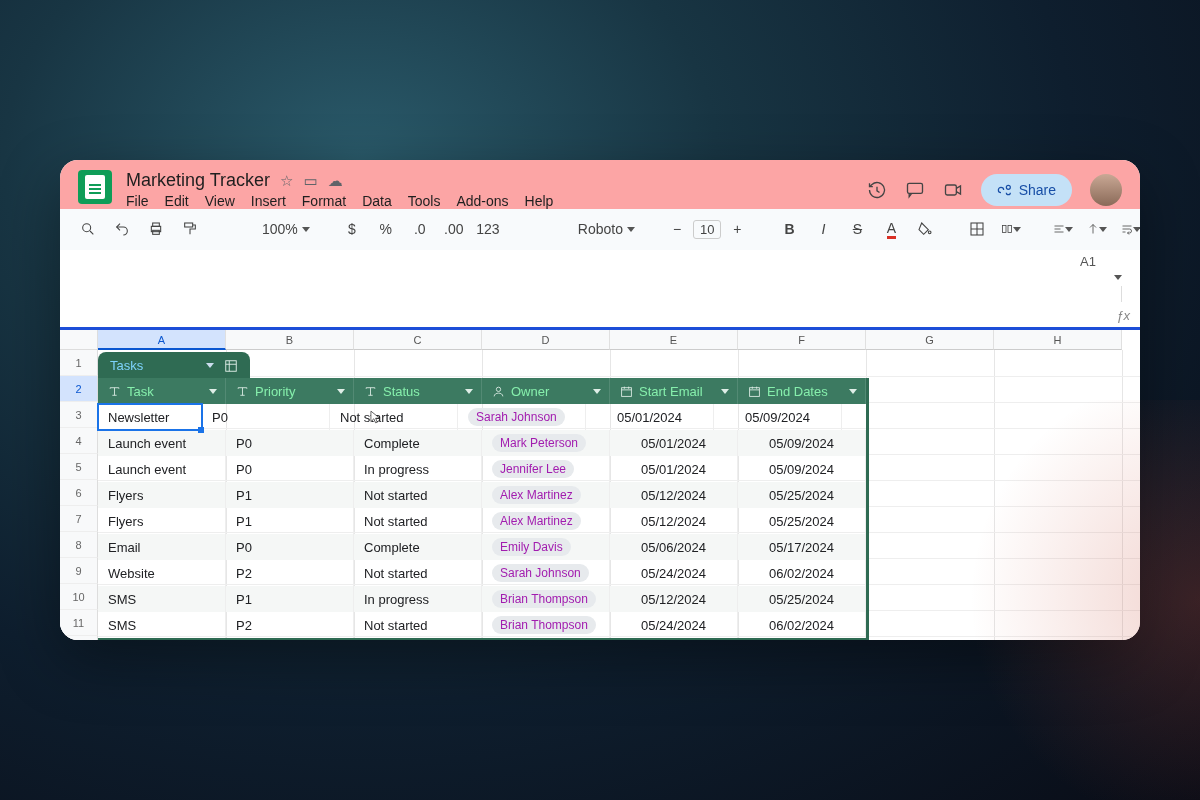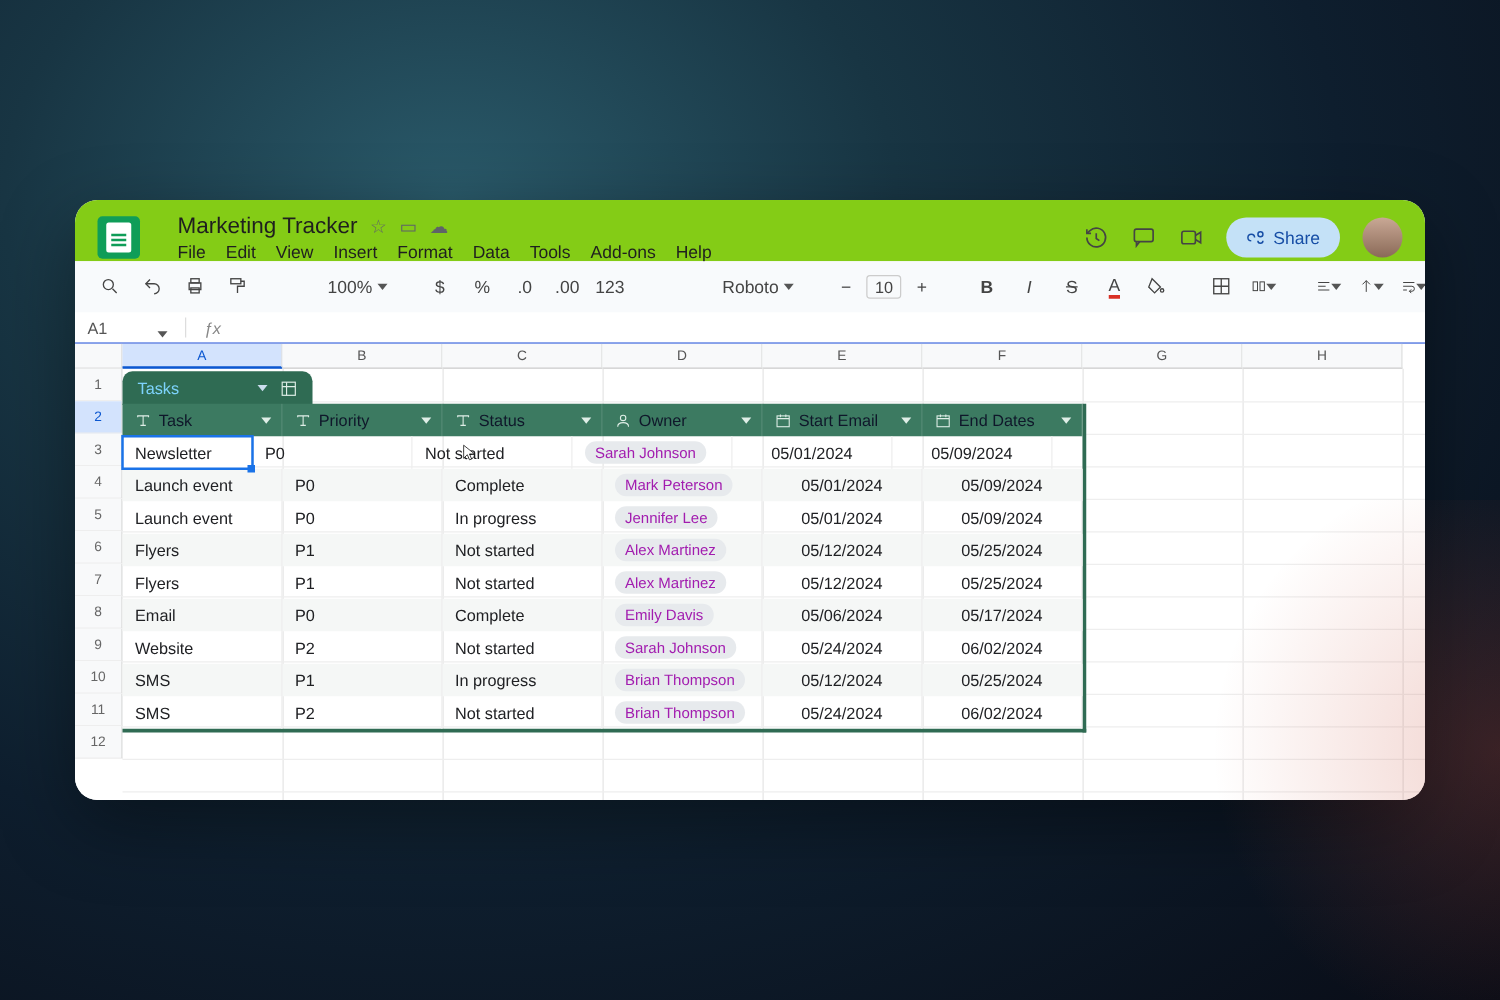--- a/index.html
+++ b/index.html
@@ -22,24 +22,24 @@
     position: absolute;
     left: 60px; top: 160px;
     width: 1080px; height: 480px;
     background: #fff;
     border-radius: 18px;
     box-shadow: 0 20px 60px rgba(0,0,0,0.4);
     overflow: hidden;
     display: flex; flex-direction: column;
   }
   .titlebar {
-    display:flex; align-items:center;
+    display:flex; 
     padding: 10px 18px 0 18px;
-    gap: 30px;
-    background:#84cc16;
+    gap: 14px;
+    background:#fca5a5;
   }
   .app-icon {
     width:34px;height:34px;
     background:#0f9d58;
     border-radius:4px;
     display:flex;align-items:center;justify-content:center;
     position:relative;
   }
   .app-icon::before{
     content:"";
@@ -79,23 +79,24 @@
   .tb-btn{display:flex;align-items:center;justify-content:center;min-width:20px;}
   .zoom{display:flex;align-items:center;gap:4px;margin-left:48px;}
   .fontsize{display:flex;align-items:center;gap:6px;}
   .fontsize .box{border:1px solid #ccc;border-radius:3px;padding:1px 6px;font-size:13px;}
   .toolbar svg{width:16px;height:16px;stroke:#444;fill:none;stroke-width:1.6;}
   .toolbar .caret{width:0;height:0;border-left:4px solid transparent;border-right:4px solid transparent;border-top:5px solid #555;}
   
   .namebox{
     display:flex;align-items:flex-end;gap:6px;
     padding:4px 10px;
-    border-bottom:1px solid #1d4ed8;
+    border-bottom:3px solid #1d4ed8;
     font-size:13px;color:#555;
     background:#fff;
+    flex-direction:column;
   }
   .namebox .cellref{width:50px;}
   .namebox .nb-caret{width:0;height:0;border-left:4px solid transparent;border-right:4px solid transparent;border-top:5px solid #555;margin-right:8px;}
   .namebox .nb-sep{width:1px;height:16px;background:#ddd;margin-right:8px;}
   .namebox .fx{font-style:italic;color:#888;}
 
   .grid{
     flex:1;position:relative;overflow:hidden;
     background:#fff;
   }
@@ -131,21 +132,21 @@
     position:absolute;
     left:0;top:28px;
     font-size:13px;
     color:#202124;
     border-right:3px solid #2f6b53;
     border-bottom:3px solid #2f6b53;
   }
   .datatable .hdr{
     display:flex;
     background:#3c7a61;
-    color:#0f172a;
+    color:#86efac;
     height:26px;
     align-items:center;
   }
   .hcell{
     display:flex;align-items:center;gap:6px;
     padding:0 10px;
     border-right:1px solid rgba(255,255,255,0.12);
     position:relative;
     height:100%;
   }

